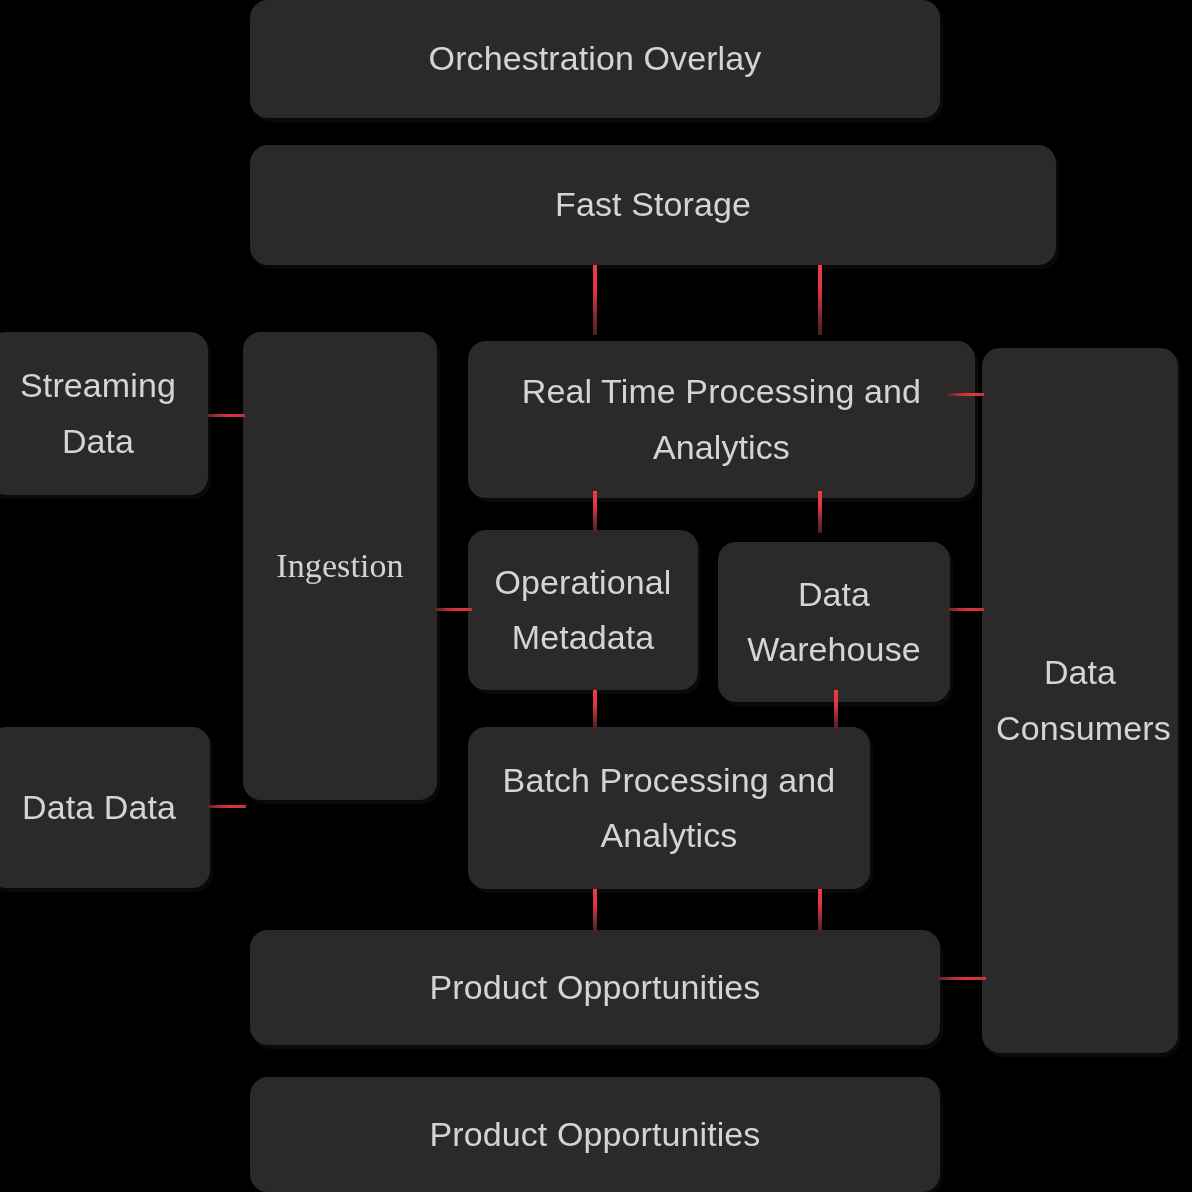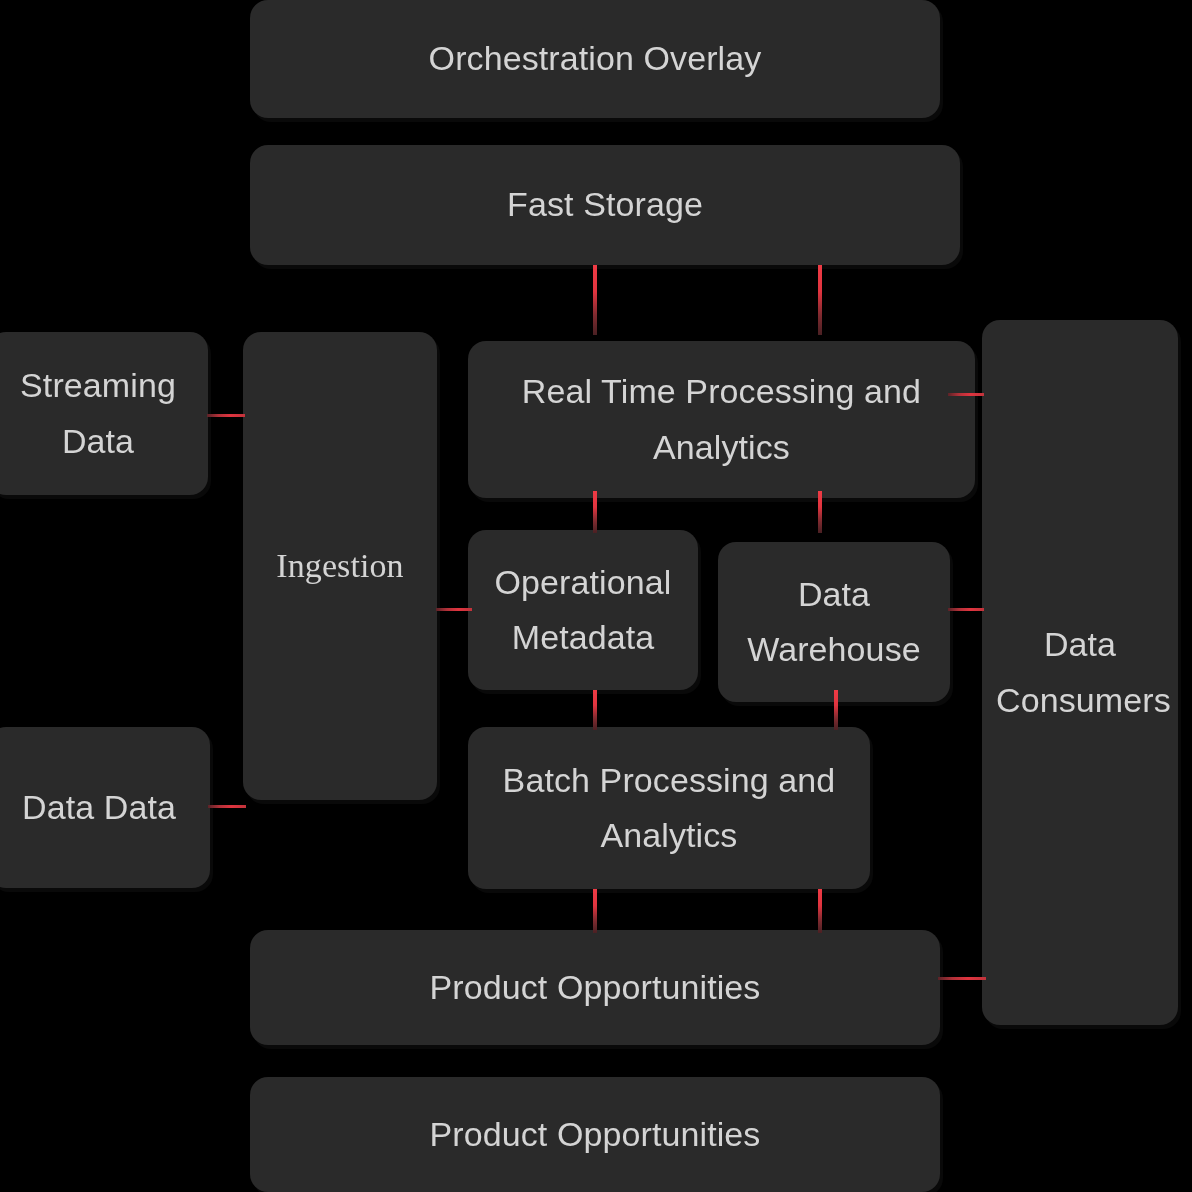--- a/index.html
+++ b/index.html
@@ -72,33 +72,33 @@
       <div class="conn v" style="left: 834px; top: 690px; height: 40px;"></div>
       <div class="conn h" style="left: 208px; top: 805px; width: 38px;"></div>
       <div class="conn v" style="left: 593px; top: 889px; height: 44px;"></div>
       <div class="conn v" style="left: 818px; top: 889px; height: 44px;"></div>
       <div class="conn h" style="left: 938px; top: 977px; width: 48px;"></div>
     </div>
   <div id="node-layer">
       <div class="node" style="left: 250px; top: 0px; width: 690px; height: 118px;">
         <span class="label">Orchestration Overlay</span>
       </div>
-      <div class="node" style="left: 250px; top: 145px; width: 710px; height: 120px;">
+      <div class="node" style="left: 250px; top: 145px; width: 806px; height: 120px;">
         <span class="label">Fast Storage</span>
       </div>
       <div class="node" style="left: -12px; top: 332px; width: 220px; height: 163px;">
         <span class="label">Streaming Data</span>
       </div>
       <div class="node" style="left: 243px; top: 332px; width: 194px; height: 468px; font-family: Liberation Serif, serif;">
         <span class="label">Ingestion</span>
       </div>
       <div class="node" style="left: 468px; top: 325px; width: 507px; height: 157px; margin-top: 16px;">
         <span class="label">Real Time Processing and Analytics</span>
       </div>
-      <div class="node" style="left: 982px; top: 320px; width: 196px; height: 705px;">
+      <div class="node" style="left: 982px; top: 348px; width: 196px; height: 705px;">
         <span class="label">Data Consumers</span>
       </div>
       <div class="node" style="left: 468px; top: 530px; width: 230px; height: 160px;">
         <span class="label">Operational Metadata</span>
       </div>
       <div class="node" style="left: 718px; top: 530px; width: 232px; height: 160px; margin-top: 12px;">
         <span class="label">Data Warehouse</span>
       </div>
       <div class="node" style="left: -12px; top: 727px; width: 222px; height: 161px;">
         <span class="label">Data Data</span>

